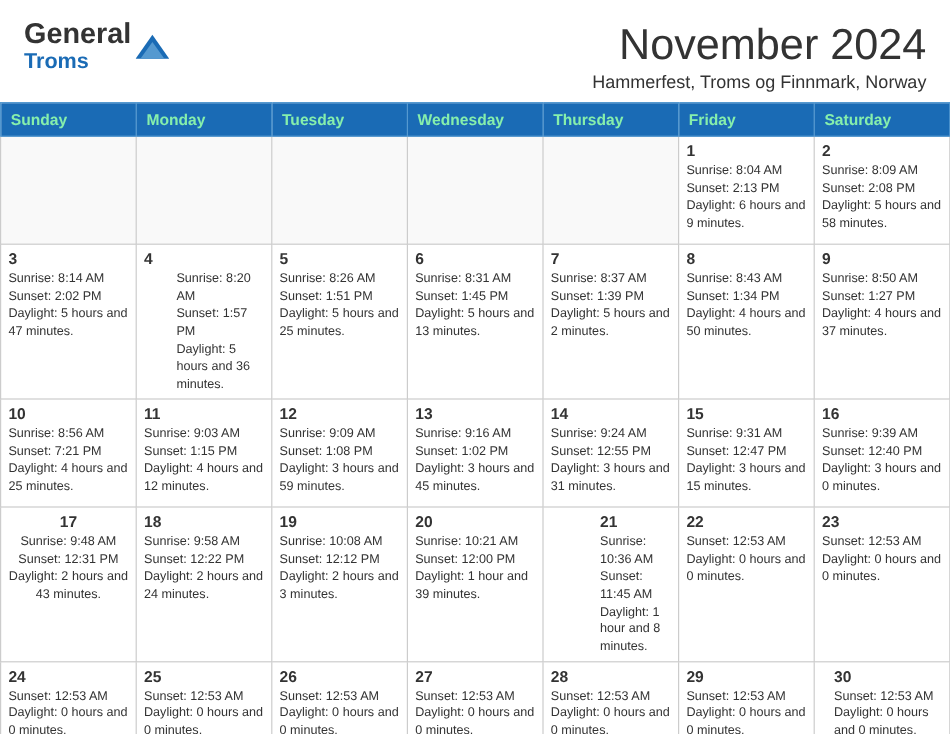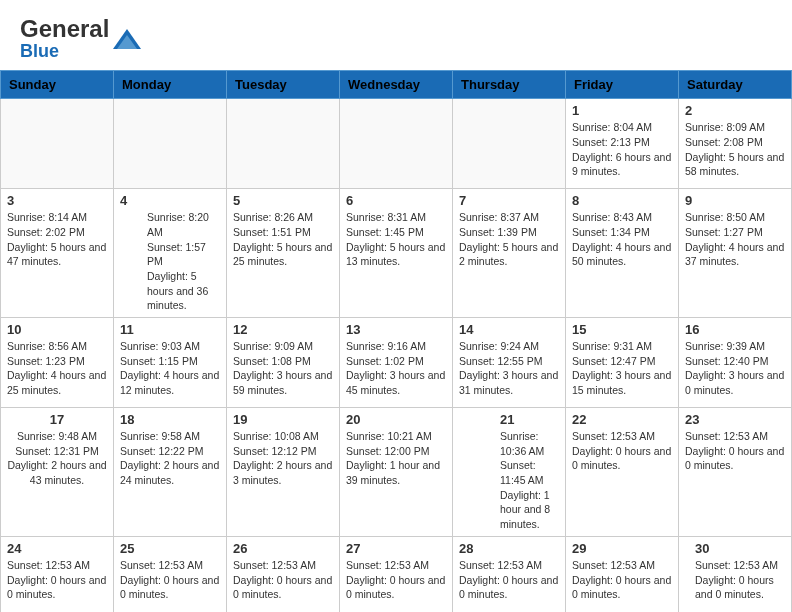--- a/index.html
+++ b/index.html
@@ -12,44 +12,48 @@
     .logo-general { font-size: 24px; font-weight: bold; color: #333; }
     .logo-blue { font-size: 18px; font-weight: bold; color: #1a6bb5; }
     .logo-icon { width: 28px; height: 24px; margin-left: 4px; }
     
     .title-section { text-align: right; }
     .month-title { font-size: 36px; font-weight: normal; color: #333; }
     .location { font-size: 15px; color: #333; margin-top: 2px; }
     
     .calendar { width: 100%; border-collapse: collapse; margin: 0; }
     
-    .day-header { background: #1a6bb5; color: #000000; font-size: 13px; font-weight: bold; text-align: left; padding: 6px 8px; border: 1px solid #5599d0; }
+    .day-header { background: #1a6bb5; color: #86efac; font-size: 13px; font-weight: bold; text-align: left; padding: 6px 8px; border: 1px solid #5599d0; }
     
     .day-cell { vertical-align: top; border: 1px solid #ccc; padding: 4px 6px; width: 113px; min-height: 80px; background: #fff; }
     .day-cell.empty { background: #f9f9f9; }
     
     .day-num { font-size: 13px; font-weight: bold; color: #333; margin-bottom: 2px; }
     .day-info { font-size: 10.5px; color: #333; line-height: 1.4; }
     
     table { width: 100%; border-collapse: collapse; }
     td, th { padding: 0; }
   </style>
 </head>
 <body>
 
 <div class="header">
   <div class="logo">
     <div class="logo-text">
       <span class="logo-general">General</span>
-      <span class="logo-blue">Blue</span>
+      <span class="logo-blue">Troms</span>
     </div>
     <svg class="logo-icon" viewBox="0 0 28 24" xmlns="http://www.w3.org/2000/svg">
       <polygon points="14,2 28,22 0,22" fill="#1a6bb5"></polygon>
       <polygon points="14,8 24,22 4,22" fill="#5599d0"></polygon>
     </svg>
+  </div>
+  <div class="title-section">
+    <div class="month-title">November 2024</div>
+    <div class="location">Hammerfest, Troms og Finnmark, Norway</div>
   </div>
 </div>
 
 <table class="calendar">
   <thead>
     <tr>
     <th class="day-header">Sunday</th>
         <th class="day-header">Monday</th>
         <th class="day-header">Tuesday</th>
         <th class="day-header">Wednesday</th>
@@ -119,21 +123,21 @@
           <div class="day-num">9</div>
           <div class="day-info" style="white-space: pre-line;">Sunrise: 8:50 AM
 Sunset: 1:27 PM
 Daylight: 4 hours and 37 minutes.</div>
         </td>
       </tr>
       <tr>
         <td class="day-cell" style="vertical-align: top; min-height: 80px; height: 90px;">
           <div class="day-num">10</div>
           <div class="day-info" style="white-space: pre-line;">Sunrise: 8:56 AM
-Sunset: 1:23 PM
+Sunset: 7:21 PM
 Daylight: 4 hours and 25 minutes.</div>
         </td>
         <td class="day-cell" style="vertical-align: top; min-height: 80px; height: 90px;">
           <div class="day-num">11</div>
           <div class="day-info" style="white-space: pre-line;">Sunrise: 9:03 AM
 Sunset: 1:15 PM
 Daylight: 4 hours and 12 minutes.</div>
         </td>
         <td class="day-cell" style="vertical-align: top; min-height: 80px; height: 90px;">
           <div class="day-num">12</div>

